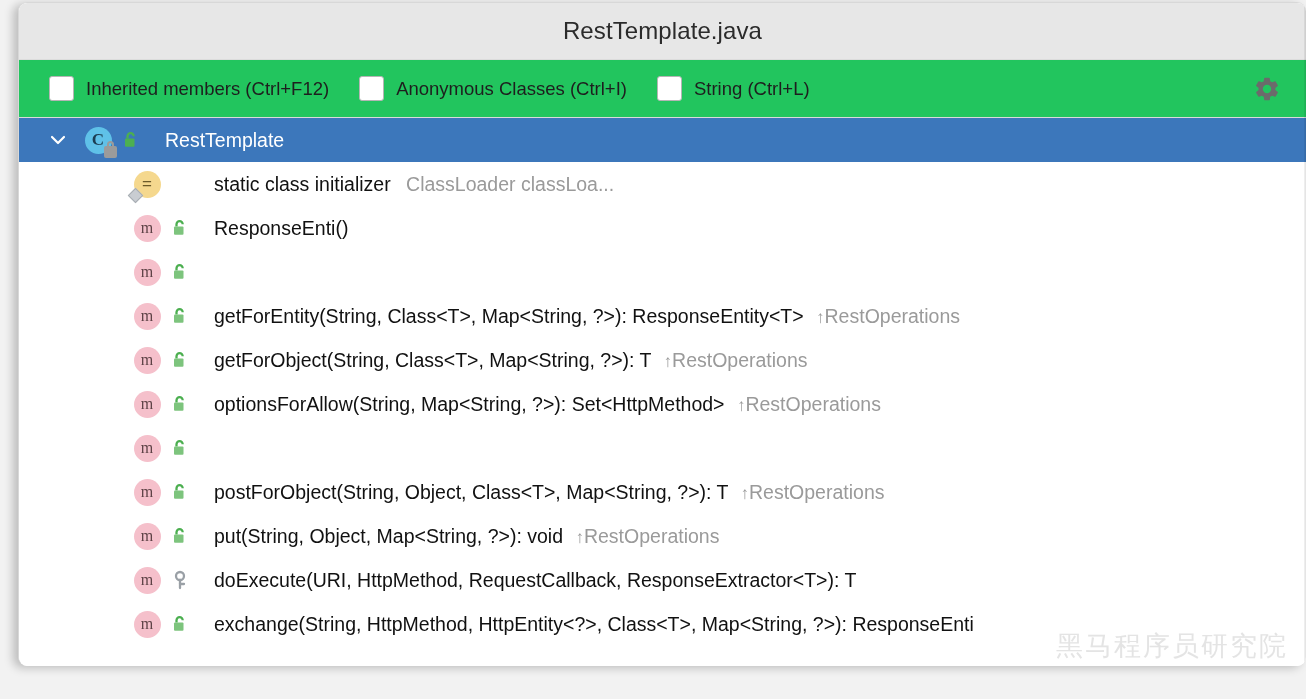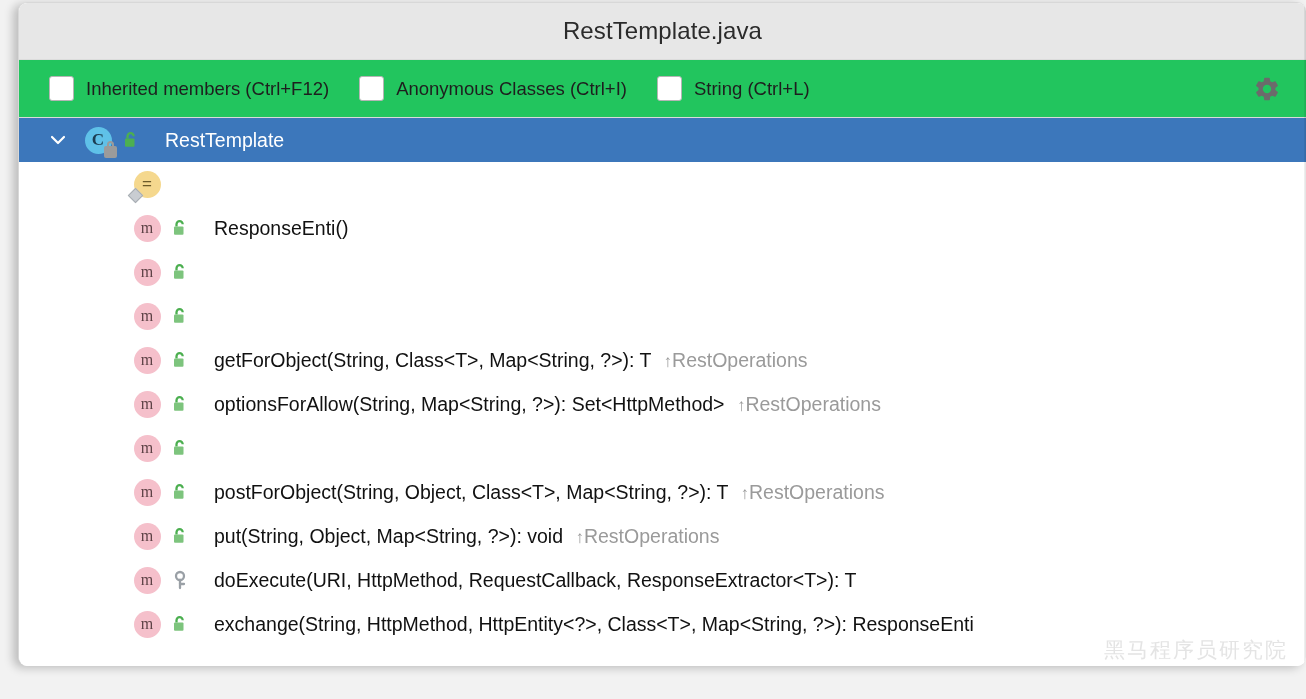--- a/index.html
+++ b/index.html
@@ -207,21 +207,21 @@
   }
   .arrow-up {
     color: #9a9a9a;
     font-size: 17px;
   }
 
   #watermark {
     position: absolute;
     right: 18px;
     bottom: 2px;
-    font-size: 21px;
+    font-size: 27px;
     color: #e4e4e4;
     letter-spacing: 2px;
     pointer-events: none;
     user-select: none;
     font-family: "DejaVu Sans", sans-serif;
   }
 
   #right-edge {
     position: absolute;
     top: 0; right: 0;
@@ -280,20 +280,24 @@
         </svg>
       </span>
       <span class="row-label">RestTemplate</span>
     </div>
 
     <div class="row row-indent-member">
       <span class="icon-slot">
         <span class="icon-initializer">=</span>
       </span>
       <span class="vis-slot"></span>
+      <span class="row-label">
+        <span>static class initializer</span>
+        <span class="muted" style="margin-left:10px;">ClassLoader classLoa...</span>
+      </span>
     </div>
 
     <div class="row row-indent-member">
       <span class="icon-slot">
           <span class="icon-method">m</span>
         </span>
       <span class="vis-slot">
         <svg width="20" height="21" viewBox="0 0 20 21" aria-hidden="true">
           <path d="M6.5 8.5 V6.2 a3.1 3.1 0 0 1 6.2 0" fill="none" stroke="#4caf50" stroke-width="2.3"></path>
           <rect x="4" y="8.6" width="9.5" height="8.2" rx="1" fill="#7dc47d"></rect>
@@ -318,20 +322,24 @@
 
     <div class="row row-indent-member">
       <span class="icon-slot">
           <span class="icon-method">m</span>
         </span>
       <span class="vis-slot">
         <svg width="20" height="21" viewBox="0 0 20 21" aria-hidden="true">
           <path d="M6.5 8.5 V6.2 a3.1 3.1 0 0 1 6.2 0" fill="none" stroke="#4caf50" stroke-width="2.3"></path>
           <rect x="4" y="8.6" width="9.5" height="8.2" rx="1" fill="#7dc47d"></rect>
         </svg>
+      </span>
+      <span class="row-label">
+        <span>getForEntity(String, Class&lt;T&gt;, Map&lt;String, ?&gt;): ResponseEntity&lt;T&gt;</span>
+        <span class="arrow-up" style="margin-left:7px;">↑</span><span class="muted">RestOperations</span>
       </span>
     </div>
 
     <div class="row row-indent-member">
       <span class="icon-slot">
           <span class="icon-method">m</span>
         </span>
       <span class="vis-slot">
         <svg width="20" height="21" viewBox="0 0 20 21" aria-hidden="true">
           <path d="M6.5 8.5 V6.2 a3.1 3.1 0 0 1 6.2 0" fill="none" stroke="#4caf50" stroke-width="2.3"></path>

